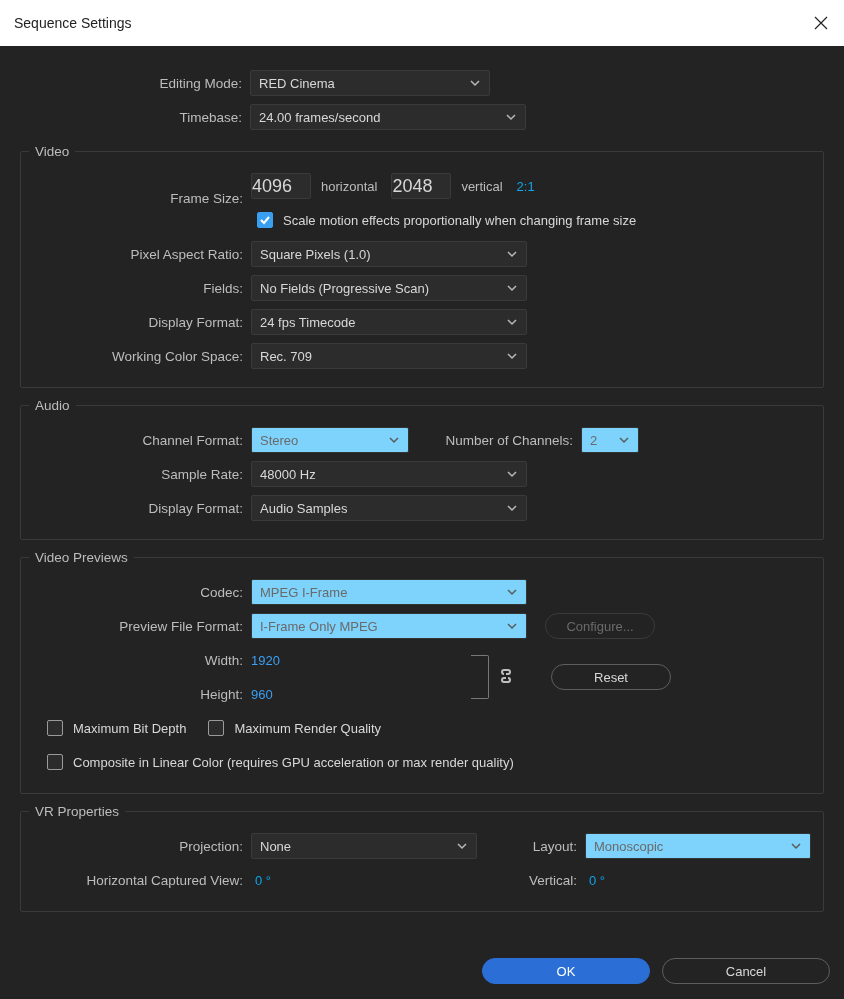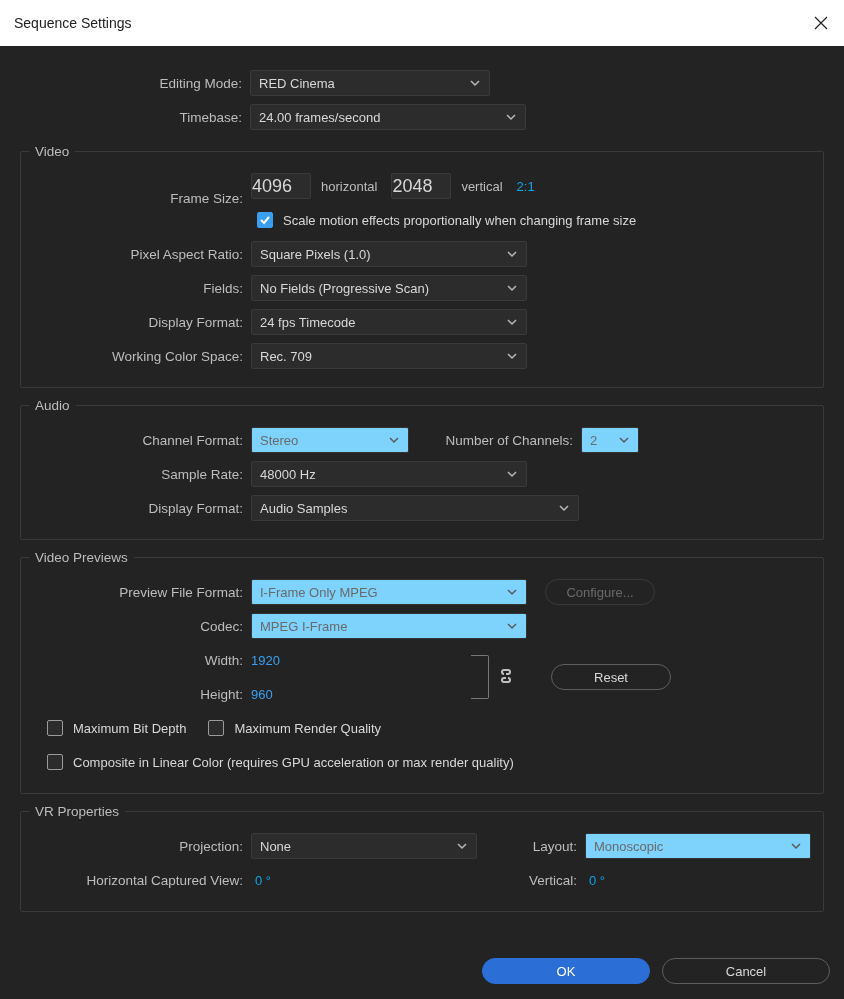--- a/index.html
+++ b/index.html
@@ -255,52 +255,52 @@
       <div class="label" style="width:222px;">Sample Rate:</div>
       <div class="select" style="width:276px;">
         <span>48000 Hz</span>
         <svg class="caret">
             <path d="M2 4 L6 8 L10 4"></path>
           </svg>
       </div>
     </div>
     <div class="row">
       <div class="label" style="width:222px;">Display Format:</div>
-      <div class="select" style="width:328px;">
+      <div class="select" style="width:276px;">
         <span>Audio Samples</span>
         <svg class="caret">
             <path d="M2 4 L6 8 L10 4"></path>
           </svg>
       </div>
     </div>
   </fieldset>
 
   <fieldset class="group">
     <legend>Video Previews</legend>
 
+    <div class="row">
+      <div class="label" style="width:222px;">Codec:</div>
+      <div class="select disabled" style="width:276px;">
+        <span>MPEG I-Frame</span>
+        <svg class="caret">
+            <path d="M2 4 L6 8 L10 4"></path>
+          </svg>
+      </div>
+    </div>
     <div class="row">
       <div class="label" style="width:222px;">Preview File Format:</div>
       <div class="select disabled" style="width:276px;">
         <span>I-Frame Only MPEG</span>
         <svg class="caret">
             <path d="M2 4 L6 8 L10 4"></path>
           </svg>
       </div>
       <div style="width:18px;"></div>
       <div class="pill-button disabled" style="width:110px;">
         <span>Configure...</span>
-      </div>
-    </div>
-    <div class="row">
-      <div class="label" style="width:222px;">Codec:</div>
-      <div class="select disabled" style="width:276px;">
-        <span>MPEG I-Frame</span>
-        <svg class="caret">
-            <path d="M2 4 L6 8 L10 4"></path>
-          </svg>
       </div>
     </div>
 
     <div style="display:flex; align-items:stretch;">
       <div style="flex:0 0 auto;">
         <div class="row">
           <div class="label" style="width:222px;">Width:</div>
           <span class="hot" style="width:220px;">1920</span>
         </div>
         <div class="row">

